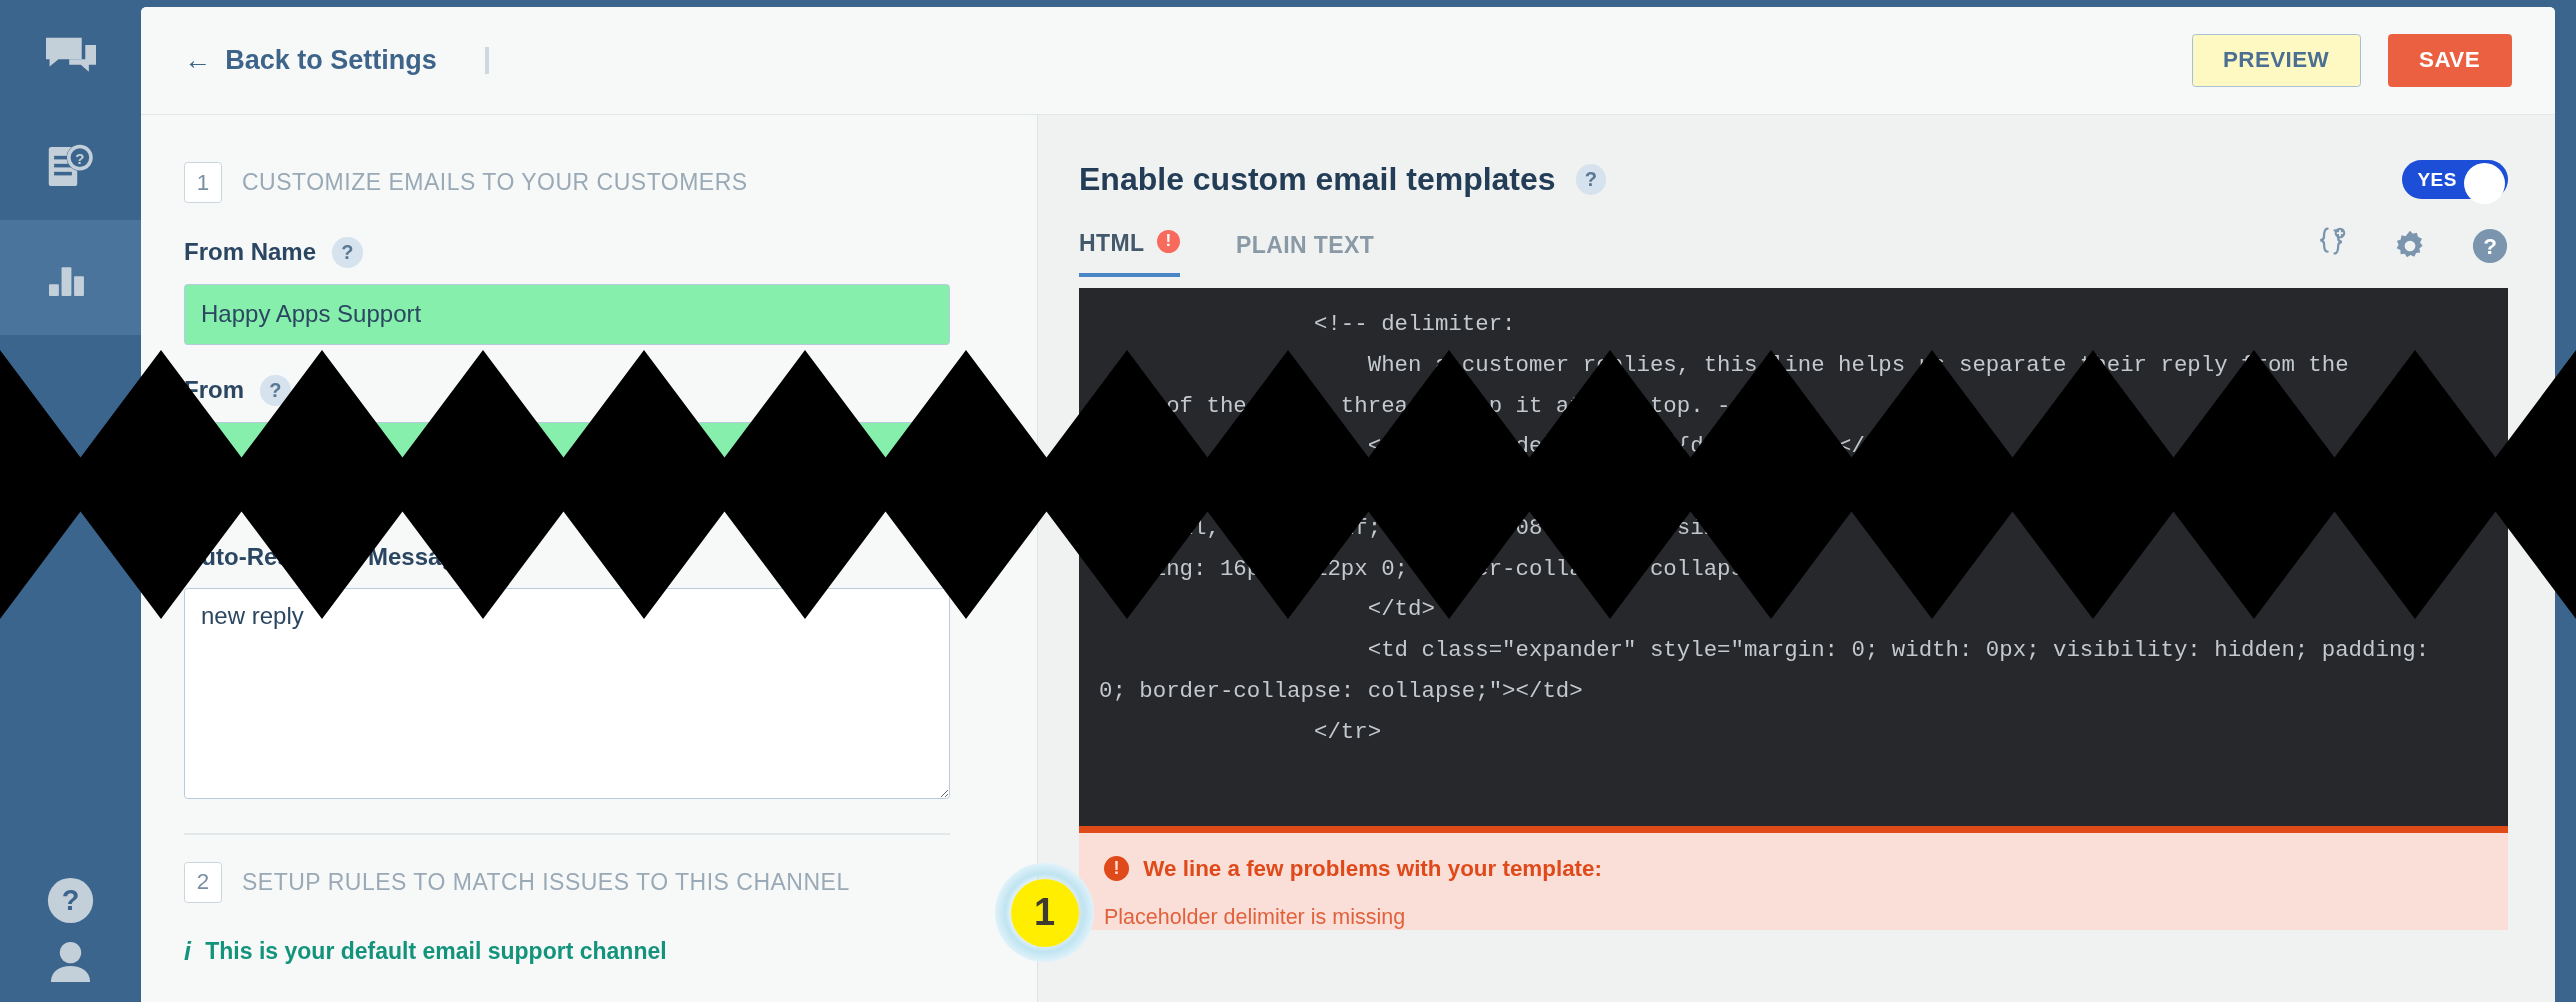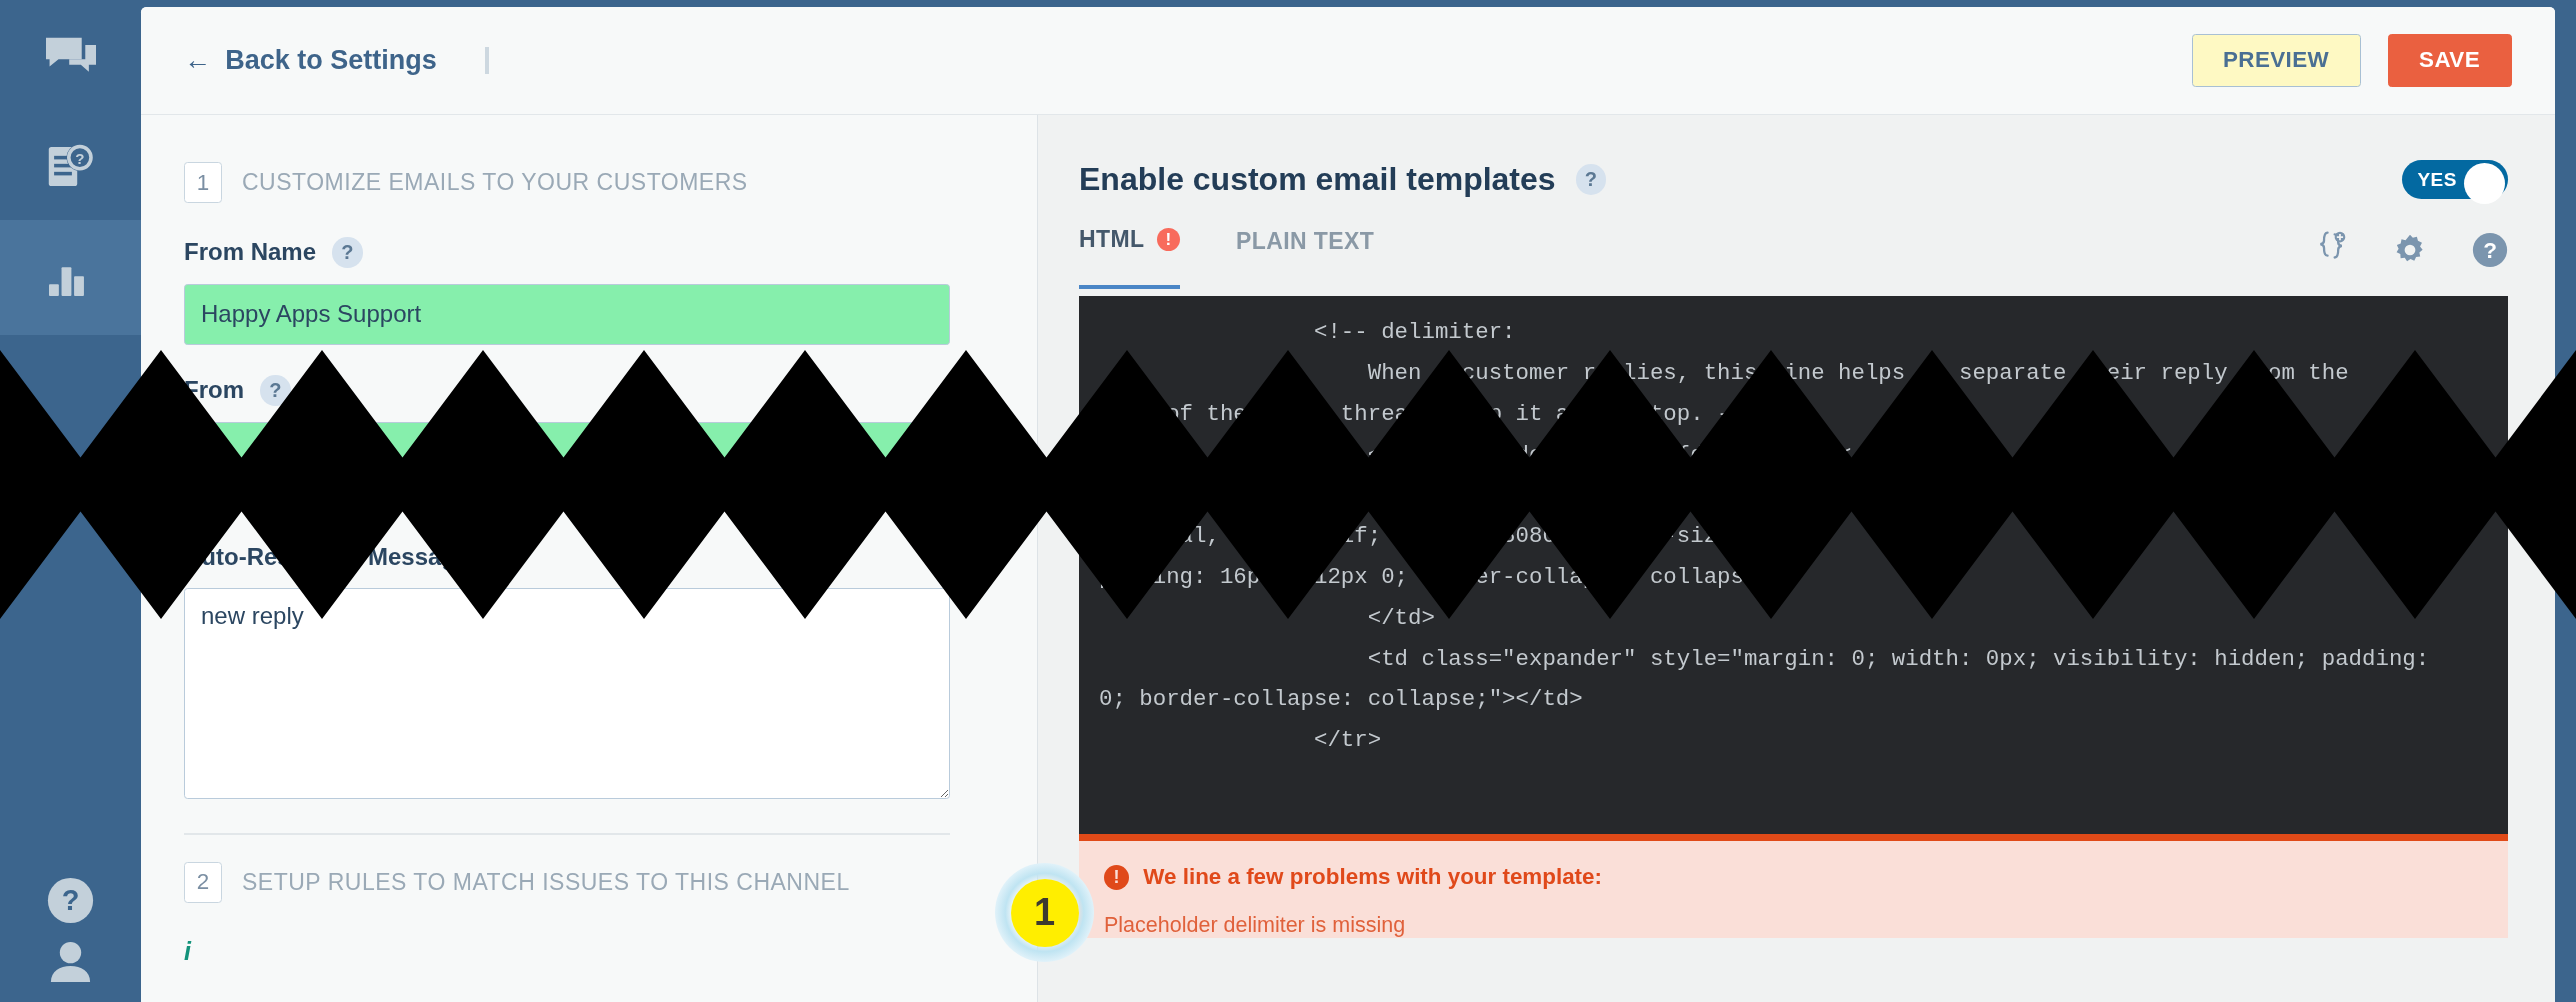--- a/index.html
+++ b/index.html
@@ -107,36 +107,36 @@
     color:#13937b; font-size:23px; font-weight:bold; margin-top:32px;
   }
   .info-i { font-style: italic; font-weight: bold; font-size: 25px; }
 
   
   .rp-head { display: flex; align-items: center; }
   .rp-title { color: #233d57; font-size: 32px; font-weight: bold; }
   .rp-help { margin-left: 20px; }
   .toggle {
     margin-left: auto; width: 106px; height: 39px; border-radius: 23px;
-    background: #0369a1; position: relative; cursor: pointer; display:flex; align-items:center;text-decoration:underline;
+    background: #1d4ed8; position: relative; cursor: pointer; display:flex; align-items:center;text-decoration:underline;
   }
   .toggle-label {
     color:#ffffff; font-size:19px; font-weight:bold; letter-spacing:0.4px;
     position:absolute; left:16px; top:50%; transform:translateY(-50%);
   }
   .toggle-knob {
     position:absolute; right:2.7px; top:2.7px; width:41px; height:41px;
     border-radius:50%; background:#ffffff;
   }
 
   .tabs { display:flex; align-items:center; margin-top: 27px; position: relative; }
   .tab {
     font-size: 23px; font-weight: bold; letter-spacing:0.4px;
-    padding-bottom: 32px; margin-right: 56px; cursor:pointer;
-    display:flex; align-items:center; gap:12.6px; color:#8a99a6;
+    padding-bottom: 16px; margin-right: 56px; cursor:pointer;
+    display:flex; align-items:flex-start; gap:12.6px; color:#8a99a6;
   }
   .tab.active { color:#44586b; border-bottom: 4.5px solid #4a86c6; }
   .err-dot {
     width:23px; height:23px; border-radius:50%; background:#f86b5c; color:#fff;
     font-size:17px; font-weight:bold; display:flex; align-items:center; justify-content:center;
   }
   .tab-icons { margin-left:auto; display:flex; align-items:center; gap:45px; padding-bottom:12.6px; }
 
   .editor {
     margin-top: 7.2px; background: #26282b; height: 538px; width: 100%;
@@ -285,20 +285,21 @@
 
         <div class="sec-sep"></div>
 
         <div class="sec-head">
           <div class="sec-num">2</div>
           <div class="sec-title">SETUP RULES TO MATCH ISSUES TO THIS CHANNEL</div>
         </div>
 
         <div class="default-note">
           <span class="info-i">i</span>
+          <span>This is your default email support channel</span>
         </div>
       </div>
 
       <div class="pane-right">
 
         <div class="rp-head">
           <span class="rp-title">Enable custom email templates</span>
           <span class="help-pill rp-help">?</span>
           <div class="toggle">
             <span class="toggle-label">YES</span>

